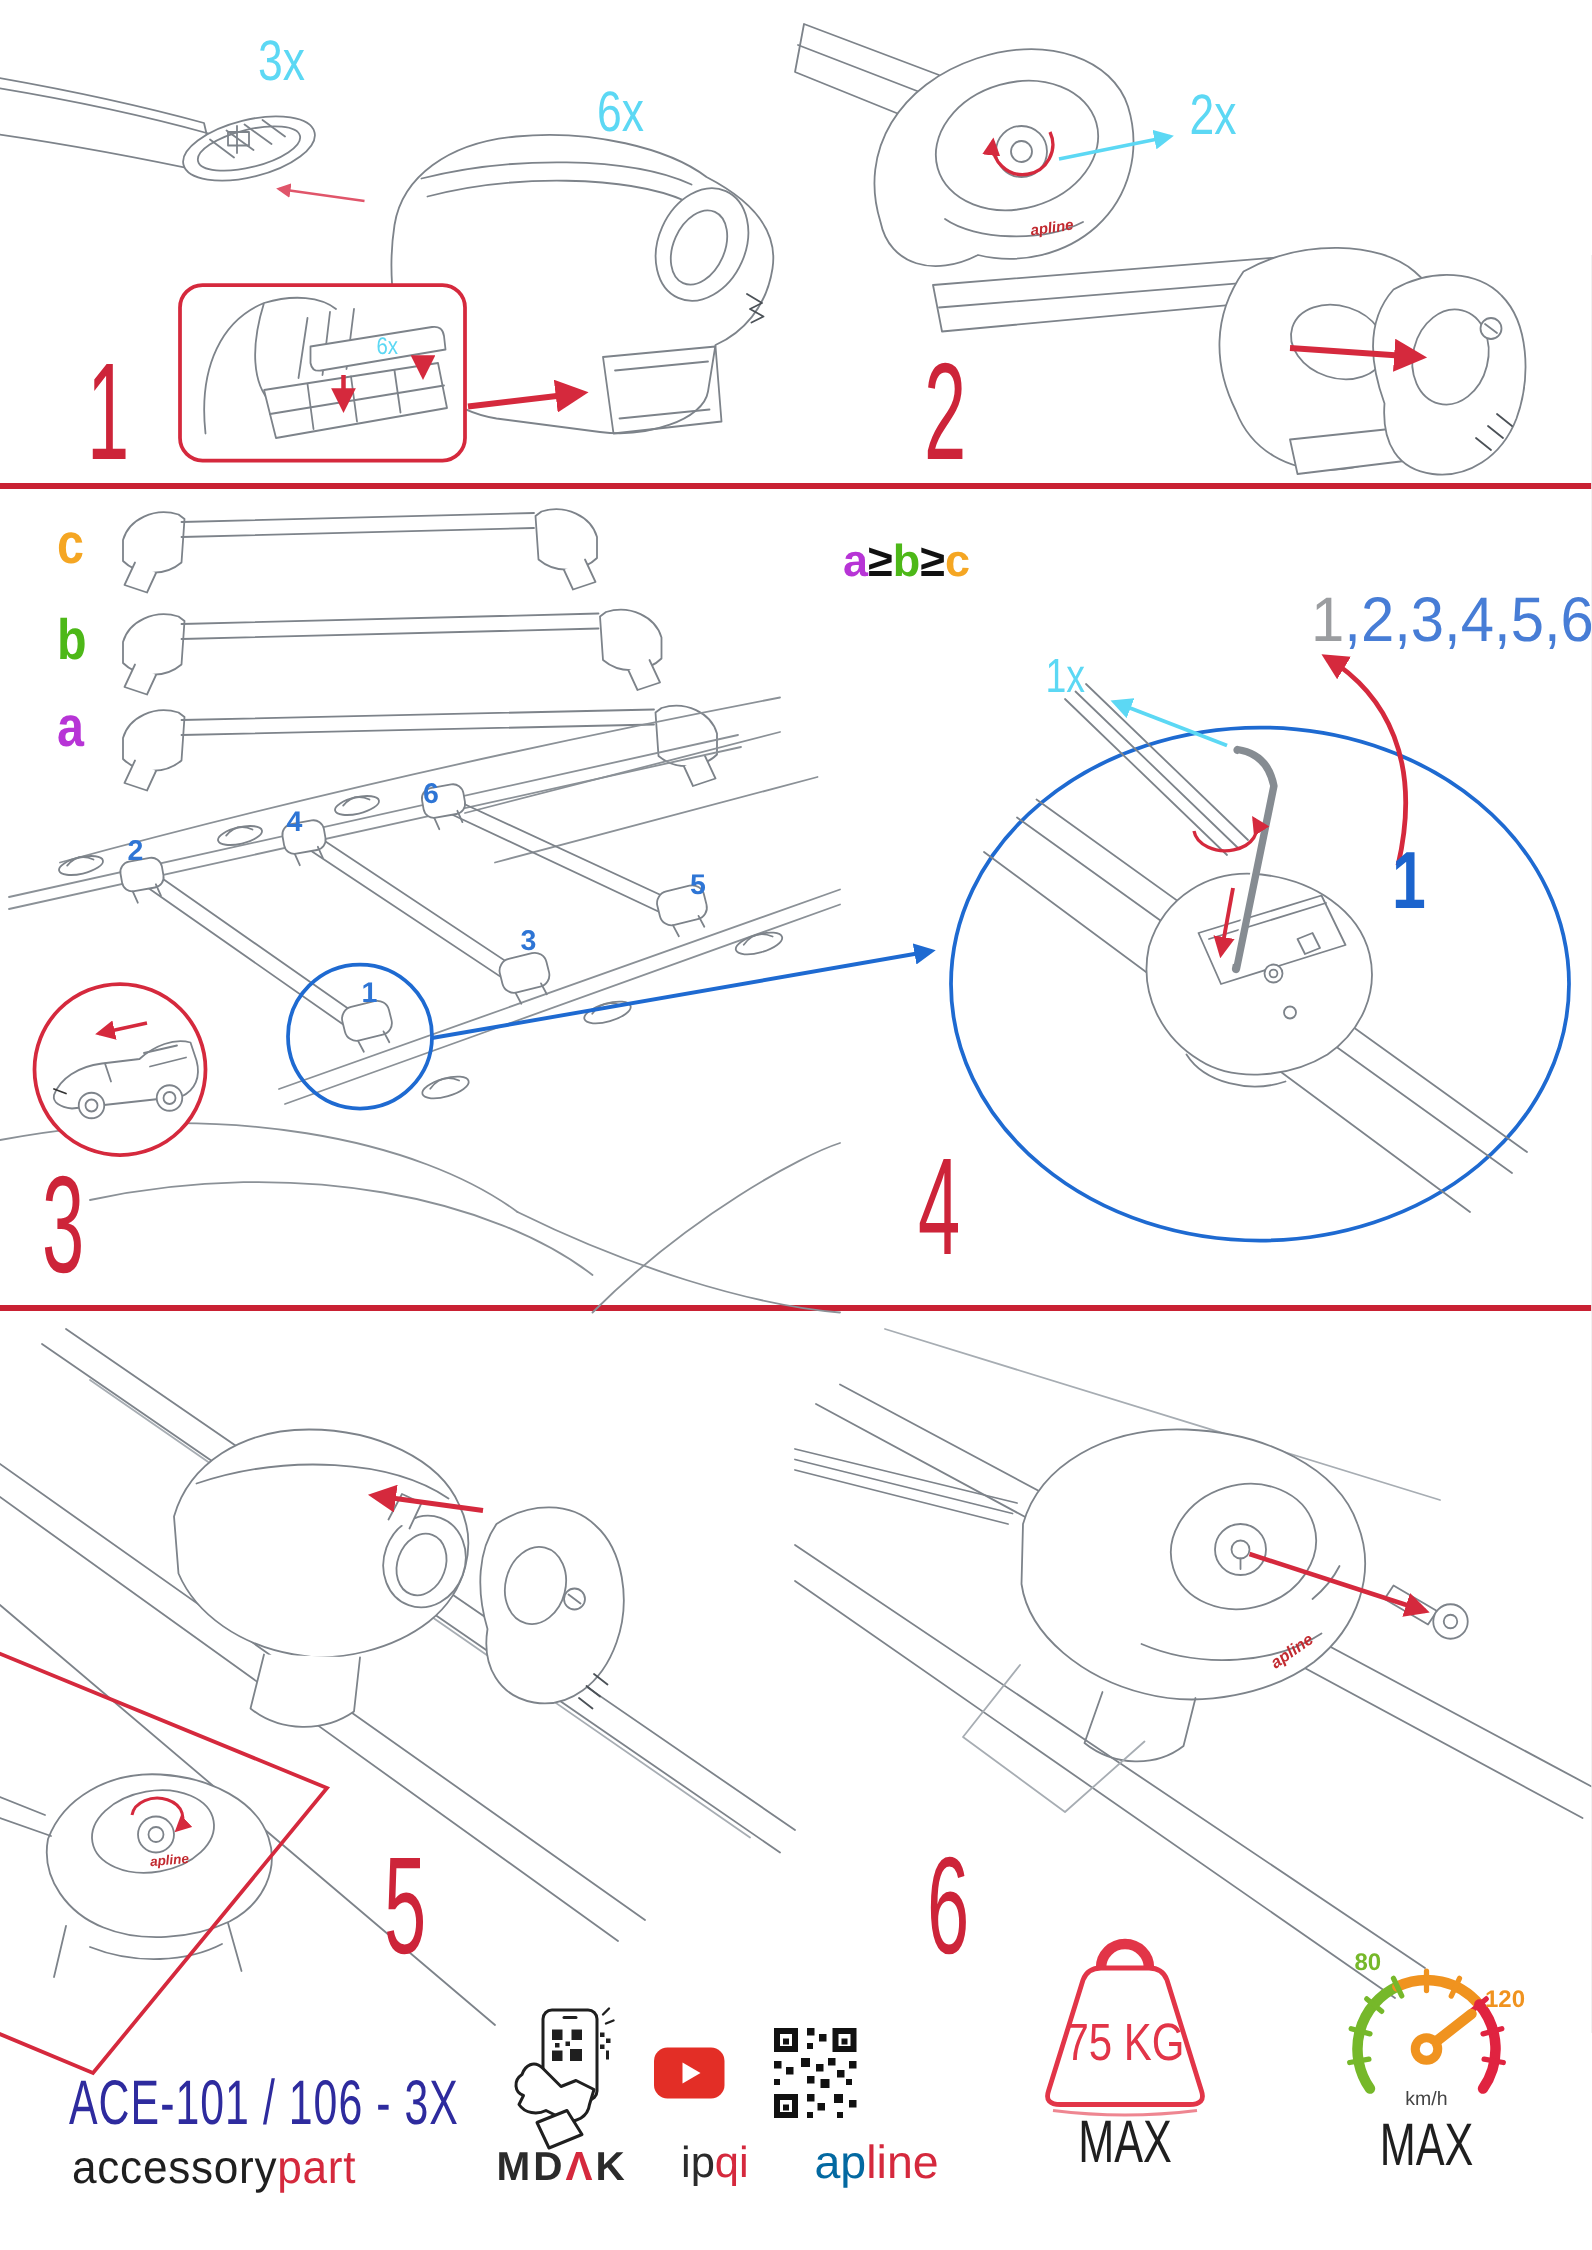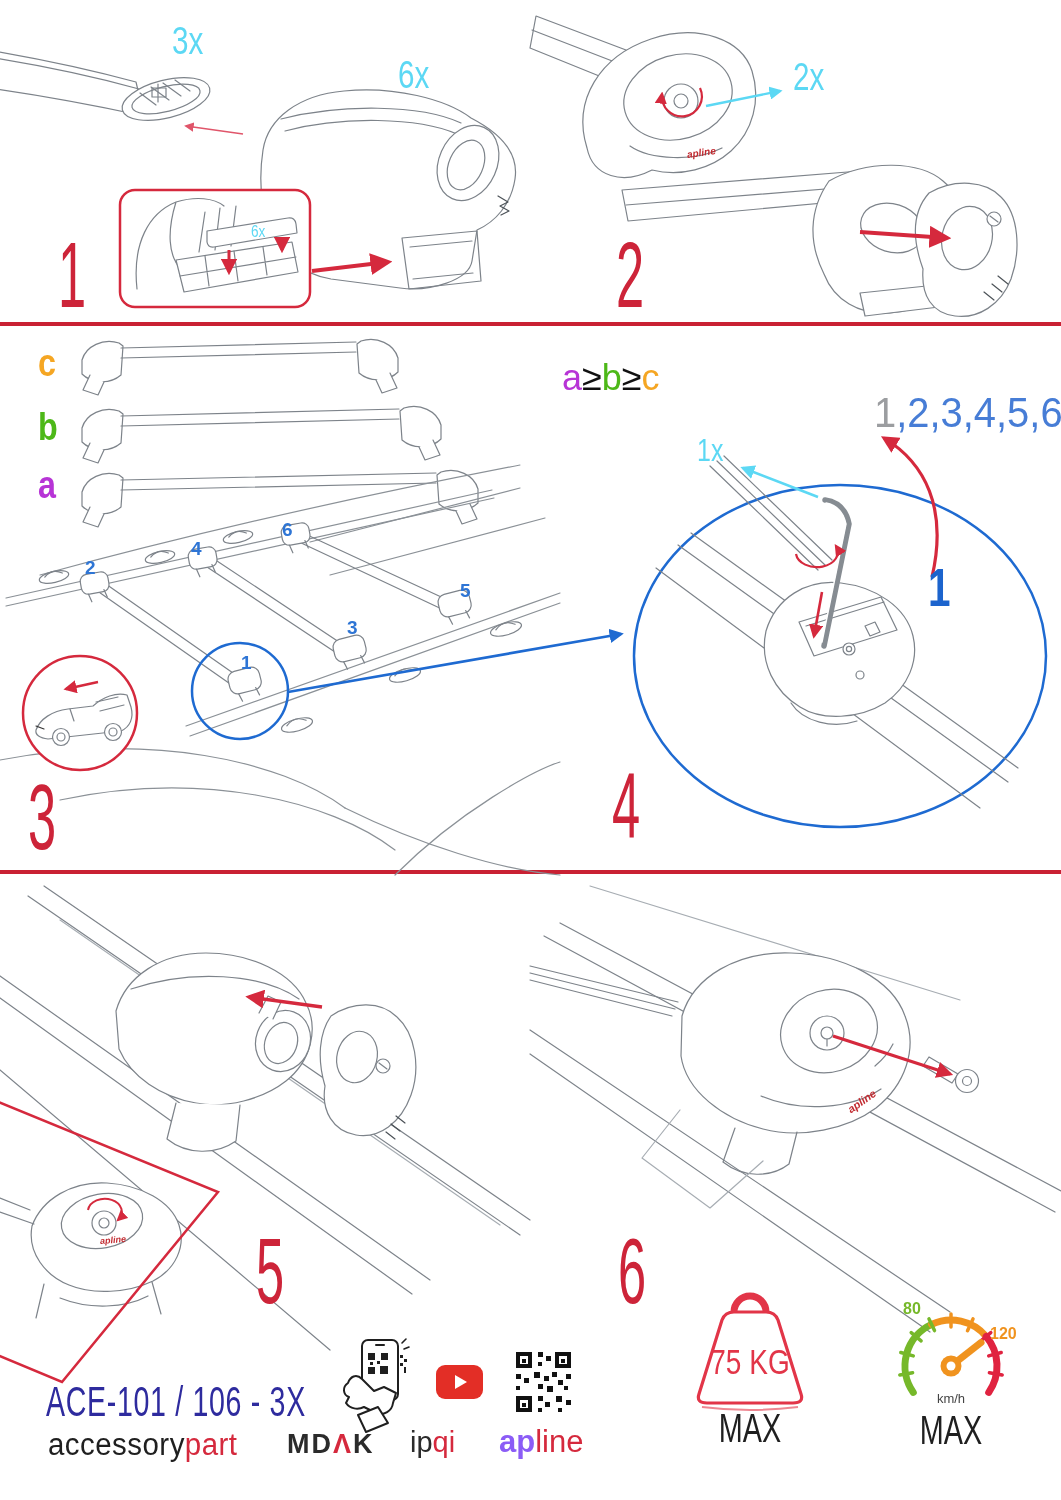--- a/index.html
+++ b/index.html
@@ -9,29 +9,29 @@
   svg{position:absolute;overflow:visible;}
   .lineart{stroke:#7d838a;fill:none;stroke-width:1.2;stroke-linecap:round;stroke-linejoin:round;}
   .divider{position:absolute;left:0;width:1061px;height:4px;background:#c92133;}
   .stepnum{position:absolute;font-size:92px;line-height:0.78;font-weight:400;color:#cd2439;
            transform:scaleX(.55);transform-origin:0 0;letter-spacing:-2px;}
   .qty{position:absolute;font-size:38px;line-height:1;color:#5cd8f4;transform:scaleX(.78);
        transform-origin:0 0;font-weight:400;}
   .qty-small{position:absolute;font-size:16px;line-height:1;color:#5cd8f4;transform:scaleX(.85);transform-origin:0 0;}
   .barlabel{position:absolute;font-size:38px;line-height:1;font-weight:700;transform:scaleX(.85);transform-origin:0 0;}
   .posnum{position:absolute;font-size:19px;line-height:1;font-weight:700;color:#2e75d5;}
-  .rule{position:absolute;font-size:36px;line-height:1;font-weight:400;letter-spacing:0px;}
+  .rule{position:absolute;font-size:30px;line-height:1;font-weight:700;letter-spacing:0px;}
   .seq{position:absolute;font-size:42px;line-height:1;font-weight:400;transform:scaleX(.95);transform-origin:0 0;color:#477dd6;}
   .seq .first{color:#9b9da0;}
   .callout1{position:absolute;font-size:54px;line-height:1;font-weight:700;color:#1c64cd;transform:scaleX(.75);transform-origin:0 0;}
   .minilogo{position:absolute;font-size:10px;font-weight:700;font-style:italic;color:#c22a30;line-height:1;}
   .model{position:absolute;font-size:42px;line-height:1;color:#2e2b9e;transform:scaleX(.68);transform-origin:0 0;letter-spacing:1px;}
   .brand{position:absolute;font-size:31px;line-height:1;transform:scaleX(.95);transform-origin:0 0;letter-spacing:.5px;}
   .brand .red, .partner .red{color:#d5293d;}
-  .partner{position:absolute;line-height:1;}
+  .partner{position:absolute;line-height:1;margin-left:44px;}
   .maxlabel{position:absolute;font-size:40px;line-height:1;font-weight:500;transform:scaleX(.72);transform-origin:50% 0;text-align:center;color:#1f1f1f;}
   .kgvalue{position:absolute;font-size:35px;line-height:1;font-weight:500;color:#e23548;transform:scaleX(.8);transform-origin:50% 0;text-align:center;}
   .gauge-num{position:absolute;font-size:16px;line-height:1;font-weight:700;}
   .unit{position:absolute;font-size:13px;line-height:1;color:#444;text-align:center;}
 </style>
 </head>
 <body>
 
 <div id="page">
 
@@ -376,21 +376,21 @@
 
   <div class="partner" style="left:287px;top:1431px;font-size:27px;font-weight:700;letter-spacing:2px">
     <span style="color:#2b2b2b">MD</span><span class="red">Λ</span><span style="color:#2b2b2b">K</span>
   </div>
 
   <div class="partner" style="left:410px;top:1428px;font-size:29px">
     <span style="color:#2b2b2b">ip</span><span class="red">qi</span>
   </div>
 
   <div class="partner" style="left:499px;top:1426px;font-size:31px">
-    <span style="color:#8b5cf6;font-weight:700">ap</span><span class="red">line</span>
+    <span style="color:#0369a1;font-weight:400">ap</span><span class="red">line</span>
   </div>
 
   <svg class="abs" style="left:340px;top:1337px" width="70" height="95" viewBox="0 0 70 95">
     <g stroke="#1f1f1f" stroke-width="2" fill="#fff" stroke-linejoin="round" stroke-linecap="round">
       <rect x="22" y="3" width="36" height="60" rx="6"></rect>
       <path d="M36 8 h 8"></path>
       <g fill="#1f1f1f" stroke="none">
         <rect x="28" y="16" width="7" height="7"></rect>
           <rect x="41" y="16" width="7" height="7"></rect>
         <rect x="28" y="30" width="7" height="7"></rect>

